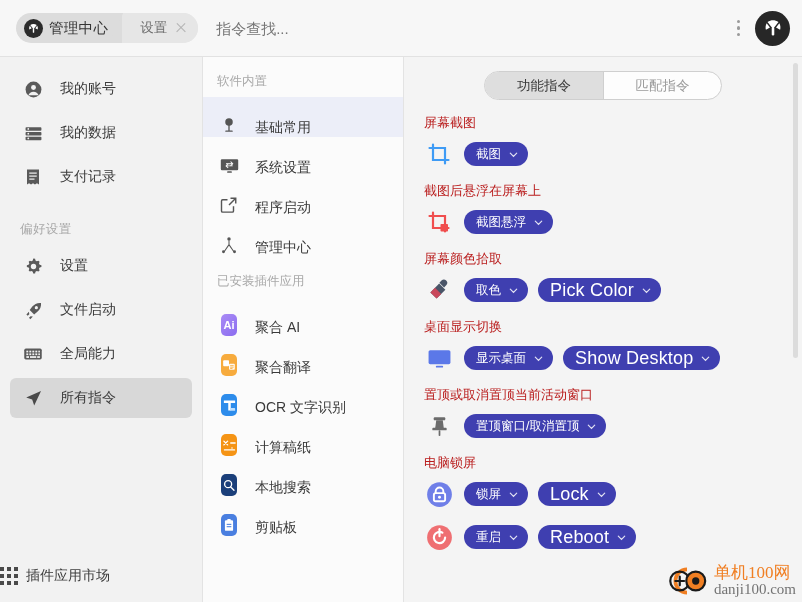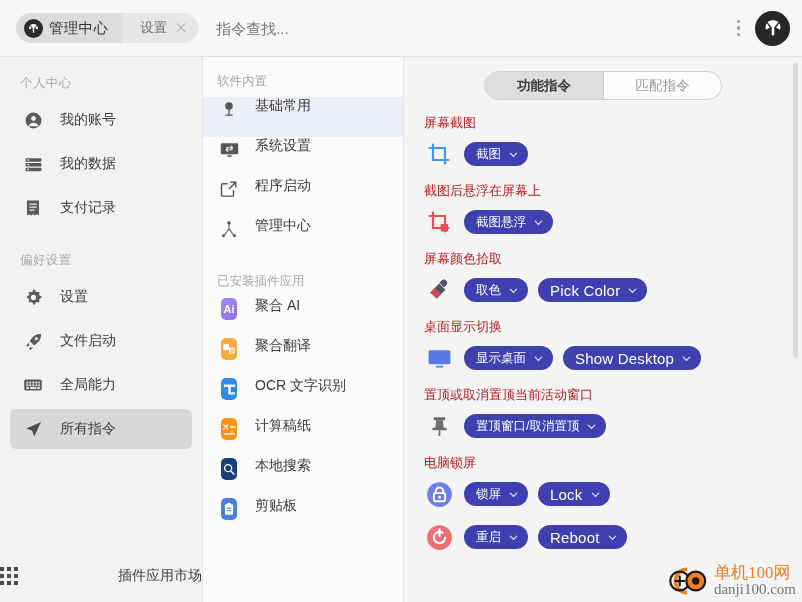--- a/index.html
+++ b/index.html
@@ -101,38 +101,38 @@
   .side-item {
     display: flex; align-items: center; gap: 16px;
     height: 40px; margin: 2px 10px; padding: 0 12px;
     border-radius: 6px; cursor: pointer;
   }
   .side-item .ico { width: 22px; display: flex; align-items: center; justify-content: center; flex: 0 0 22px; }
   .side-item .lbl { font-size: 14px; color: #3c3c3c; }
   .side-item.active { background: #d8d8d8; }
   .sidebar-spacer { flex: 1; }
   .market-row {
-    display: flex; align-items: center; justify-content: space-between; gap: 8px;
+    display: flex; align-items: center; justify-content: flex-start; gap: 8px;
     height: 52px; cursor: pointer;
   }
   .market-row .lbl { font-size: 14px; color: #3c3c3c; }
   .grid9 { display: grid; grid-template-columns: repeat(3, 4px); grid-template-rows: repeat(3, 4px); gap: 3px; }
   .grid9 i { width: 4px; height: 4px; background: #4a4a4a; display: block; }
 
   
   .midcol {
     width: 201px; min-width: 201px;
     background: #fbfbfb;
     border-right: 1px solid #e3e3e3;
     padding-top: 8px;
     overflow: hidden;
   }
   .mid-section-title { font-size: 12.5px; color: #a9a9a9; padding: 8px 0 7px 14px; }
   .mid-item {
-    display: flex; align-items: flex-start; gap: 14px;
+    display: flex; align-items: flex-end; gap: 14px;
     height: 40px; padding: 0 14px; cursor: pointer;
   }
   .mid-item.active { background: #eceef8; }
   .mid-item .ico { width: 24px; height: 24px; display: flex; align-items: center; justify-content: center; flex: 0 0 24px; }
   .mid-item .lbl { font-size: 14px; color: #3a3a3a; }
   .app-ico {
     width: 16px; height: 22px; border-radius: 5px;
     display: flex; align-items: center; justify-content: center;
     font-size: 11px; font-weight: bold; color: #fff;
   }
@@ -144,37 +144,37 @@
   }
   .seg-wrap { display: flex; justify-content: center; }
   .segmented {
     display: flex; border: 1px solid #cfcfcf; border-radius: 16px; overflow: hidden; height: 29px;
     background: #fdfdfd;
   }
   .seg {
     min-width: 118px; display: flex; align-items: center; justify-content: center;
     font-size: 13.5px; color: #9a9a9a; cursor: pointer; padding: 0 14px;
   }
-  .seg.active { background: #dedede; color: #3a3a3a; font-weight: bold; }
+  .seg.active { background: #dedede; color: #3a3a3a; }
   .seg + .seg { border-left: 1px solid #cfcfcf; }
 
   .cmdlist { padding: 14px 0 0 20px; }
   .cmd-group { margin-bottom: 13px; }
   .cmd-title { font-size: 13px; color: #b91c1c; margin-bottom: 7px; }
   .cmd-row { display: flex; align-items: center; gap: 10px; }
   .cmd-ico { width: 30px; height: 30px; display: flex; align-items: center; justify-content: center; flex: 0 0 30px; }
   .pill {
     display: inline-flex; align-items: center; gap: 7px;
     background: #3f3fb0; color: #fff;
     border-radius: 14px; height: 24px;
     padding: 0 9px 0 12px;
     font-size: 12.5px; cursor: pointer; white-space: nowrap;
   }
   .pill .chev { display: block; opacity: .85; }
-  .pill.en { font-size: 15px; letter-spacing: .2px; }
+  .pill.en { font-size: 18px; letter-spacing: .2px; }
 
   .vscroll {
     position: absolute; right: 4px; top: 6px;
     width: 5px; height: 295px; border-radius: 3px;
     background: #dcdcdc;
   }
 
   
   .watermark {
     position: absolute; right: 6px; bottom: 4px;
@@ -225,21 +225,20 @@
           <path d="M18.9 6.8 C20.1 8.9 20.5 11.6 19.7 14 L15.3 11.4 Z" fill="#fff"></path>
         </svg>
       </span>
     </div>
   </div>
 
   <div class="body">
 
     <div class="sidebar">
 
-      <div class="side-section-title">个人中心</div>
 
       <div class="side-item">
         <span class="ico">
           <svg width="19" height="19" viewBox="0 0 24 24" fill="#5a5a5a">
             <circle cx="12" cy="12" r="10"></circle>
               <circle cx="12" cy="9.4" r="3.1" fill="#f2f2f2"></circle>
             <path d="M5.6 19.2a6.8 6.8 0 0 1 12.8 0z" fill="#f2f2f2"></path>
           </svg>
         </span>
         <span class="lbl">我的账号</span>

